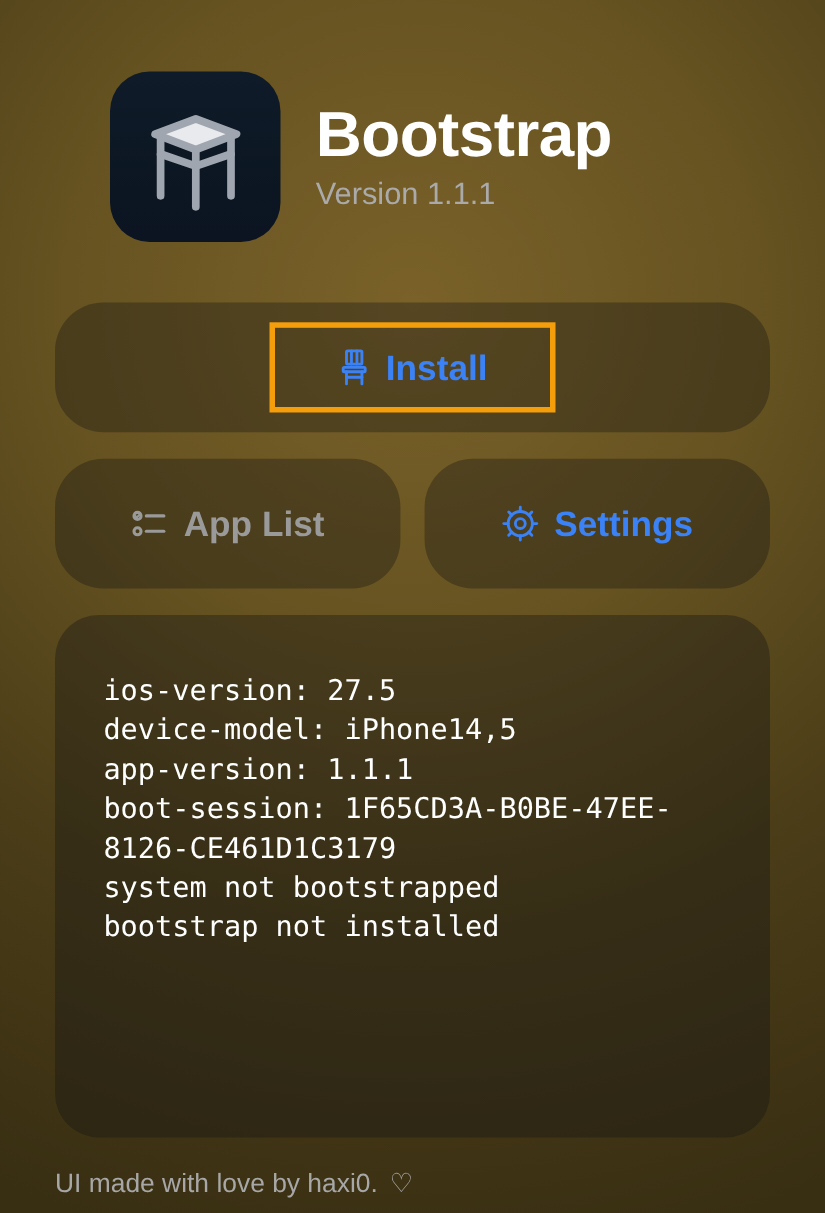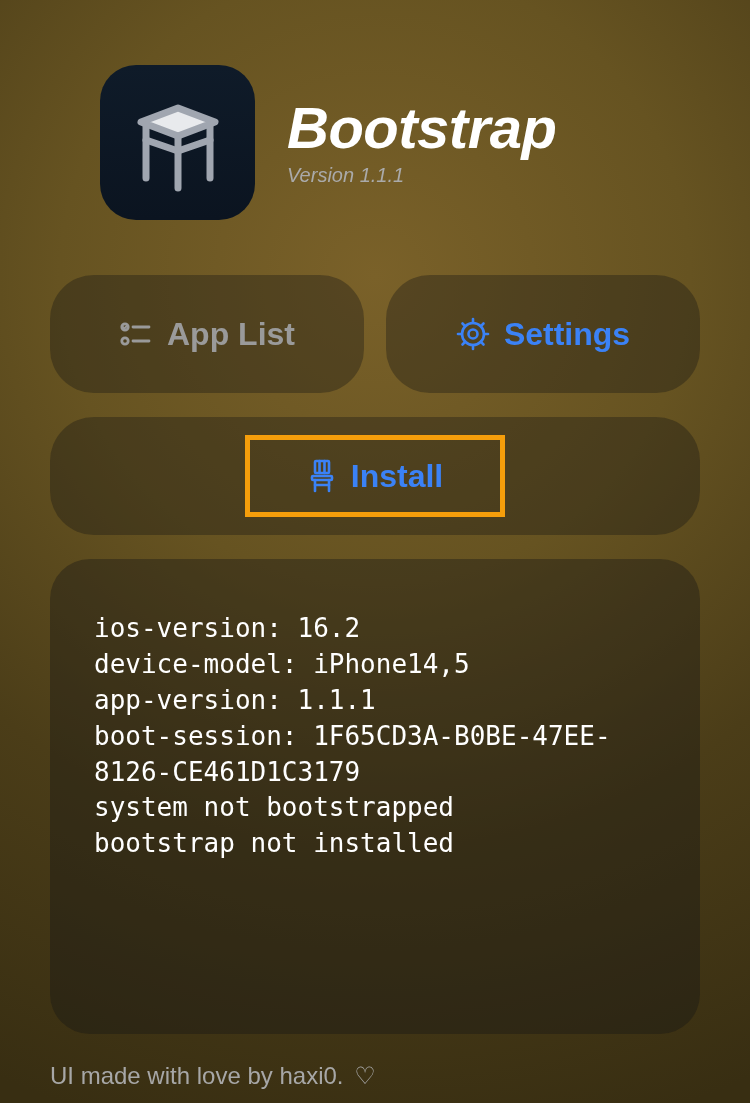--- a/index.html
+++ b/index.html
@@ -13,23 +13,23 @@
     .container { padding: 65px 50px 0 50px; }
 
     
     .header { display: flex; align-items: center; gap: 32px; margin-bottom: 55px; padding-left: 50px; }
     .app-icon {
       width: 155px; height: 155px; border-radius: 36px;
       background: linear-gradient(180deg, #0f1b29 0%, #0b1420 100%);
       display: flex; align-items: center; justify-content: center;
       flex-shrink: 0;
     }
-    .title-block { display: flex; flex-direction: column; font-style: italic; }
+    .title-block { display: flex; flex-direction: column; }
     .title { font-size: 58px; font-weight: 700; color: #fff; letter-spacing: -0.5px; line-height: 1.05; }
-    .version { font-size: 20px; font-weight: 400; color: #aaa; margin-top: 6px; }
+    .version { font-size: 28px; font-weight: 400; color: #aaa; margin-top: 6px; }
 
     
     .btn-row { display: flex; gap: 22px; margin-bottom: 24px; }
     .btn-full { width: 100%; }
     .btn {
       background: rgba(20, 20, 20, 0.35);
       border-radius: 44px;
       height: 118px;
       display: flex; align-items: center; justify-content: center;
       gap: 14px;
@@ -97,20 +97,40 @@
         </svg>
       </span>
     </div>
     <div class="title-block">
       <div class="title">Bootstrap</div>
       <div class="version">Version 1.1.1</div>
     </div>
   </div>
 
   <div class="btn-row">
+    <div class="btn btn-full btn-install">
+      <span class="icon">
+        <svg width="30" height="34" viewBox="0 0 30 34">
+          <g stroke="#3b82f6" stroke-width="2.6" fill="none" stroke-linecap="round" stroke-linejoin="round">
+            <rect x="8" y="2" width="14" height="12" rx="1"></rect>
+            <line x1="12.5" y1="2" x2="12.5" y2="14"></line>
+            <line x1="17.5" y1="2" x2="17.5" y2="14"></line>
+            <rect x="5" y="17" width="20" height="4" rx="1"></rect>
+            <line x1="8" y1="21" x2="8" y2="32"></line>
+            <line x1="22" y1="21" x2="22" y2="32"></line>
+            <line x1="8" y1="26" x2="22" y2="26"></line>
+          </g>
+        </svg>
+      </span>
+      <span>Install</span>
+      <div class="highlight"></div>
+    </div>
+  </div>
+
+  <div class="btn-row">
     <div class="btn btn-disabled">
       <span class="icon">
         <svg width="34" height="30" viewBox="0 0 34 30">
           <g stroke="#9a9a9a" stroke-width="2.8" fill="none" stroke-linecap="round">
             <circle cx="6" cy="8" r="3.2"></circle>
             <path d="M3.8 8 l1.5 1.5 l3 -3" stroke-width="2"></path>
             <line x1="14" y1="8" x2="30" y2="8"></line>
             <circle cx="6" cy="22" r="3.2"></circle>
             <line x1="14" y1="22" x2="30" y2="22"></line>
           </g>
@@ -134,41 +154,21 @@
               <line x1="27.5" y1="6.5" x2="24.7" y2="9.3"></line>
               <line x1="9.3" y1="24.7" x2="6.5" y2="27.5"></line>
             </g>
           </g>
         </svg>
       </span>
       <span>Settings</span>
     </div>
   </div>
 
-  <div class="btn-row">
-    <div class="btn btn-full btn-install">
-      <span class="icon">
-        <svg width="30" height="34" viewBox="0 0 30 34">
-          <g stroke="#3b82f6" stroke-width="2.6" fill="none" stroke-linecap="round" stroke-linejoin="round">
-            <rect x="8" y="2" width="14" height="12" rx="1"></rect>
-            <line x1="12.5" y1="2" x2="12.5" y2="14"></line>
-            <line x1="17.5" y1="2" x2="17.5" y2="14"></line>
-            <rect x="5" y="17" width="20" height="4" rx="1"></rect>
-            <line x1="8" y1="21" x2="8" y2="32"></line>
-            <line x1="22" y1="21" x2="22" y2="32"></line>
-            <line x1="8" y1="26" x2="22" y2="26"></line>
-          </g>
-        </svg>
-      </span>
-      <span>Install</span>
-      <div class="highlight"></div>
-    </div>
-  </div>
-
-  <div class="log-panel">ios-version: 16.2
+  <div class="log-panel">ios-version: 27.5
 device-model: iPhone14,5
 app-version: 1.1.1
 boot-session: 1F65CD3A-B0BE-47EE-8126-CE461D1C3179
 system not bootstrapped
 bootstrap not installed</div>
 
   <div class="footer">
     <span>UI made with love by haxi0.</span>
     <span class="heart">♡</span>
   </div>

